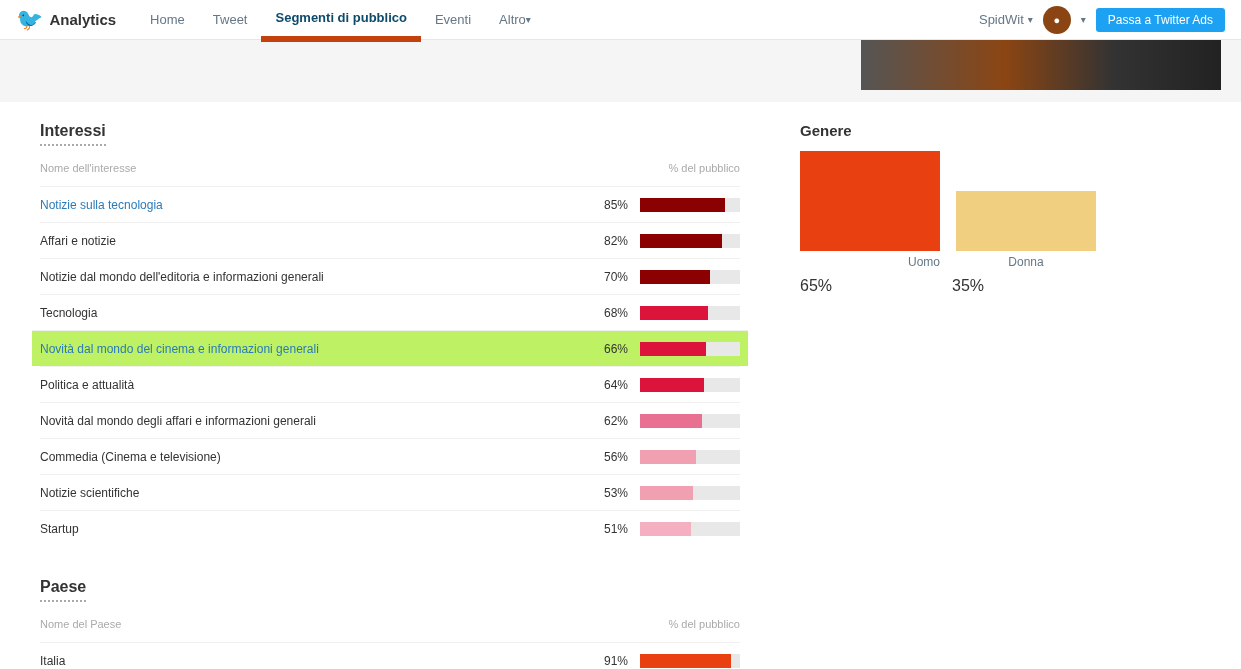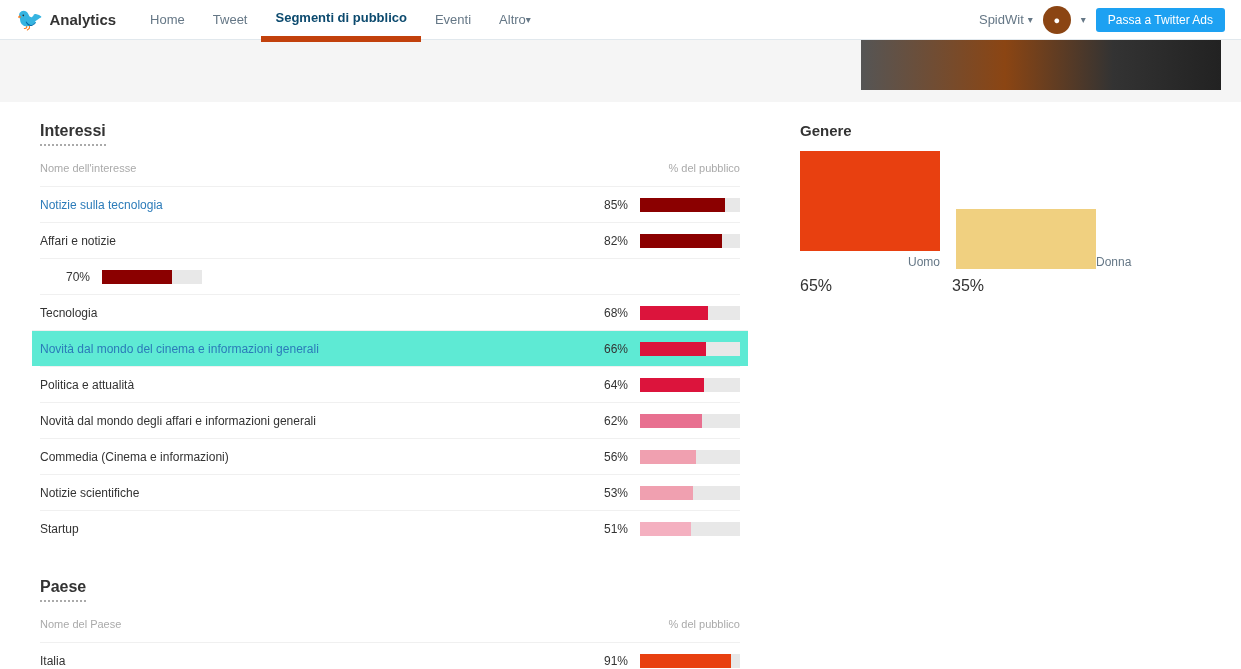--- a/index.html
+++ b/index.html
@@ -49,21 +49,21 @@
       display: flex; justify-content: space-between;
       color: #aaa; font-size: 11px; margin-bottom: 8px;
       padding-bottom: 4px;
       gap: 8px;
     }
     .interest-row {
       display: flex; align-items: center;
       padding: 3px 0; border-top: 1px solid #f0f0f0;
       min-height: 36px;
     }
-    .interest-row.highlighted { background: #5eead4; margin: 0 -8px; padding: 8px; }
+    .interest-row.highlighted { background: #bef264; margin: 0 -8px; padding: 8px; }
     .interest-name { flex: 1; font-size: 12px; color: #2b7bb9; cursor: pointer; }
     .interest-name.dark { color: #333; }
     .interest-pct { width: 50px; text-align: right; font-size: 12px; color: #333; margin-right: 12px; }
     .bar-container { width: 100px; height: 14px; background: #e8e8e8; border-radius: 0; position: relative; }
     .bar-fill { height: 100%; border-radius: 0; }
 
     
     .section-country { margin-top: 32px; }
 
     
@@ -131,20 +131,21 @@
             </div>
           </div>
           <div class="interest-row">
             <span class="interest-name dark">Affari e notizie</span>
             <span class="interest-pct">82%</span>
             <div class="bar-container">
               <div class="bar-fill" style="width: 82%; background: rgb(139, 0, 0);"></div>
             </div>
           </div>
           <div class="interest-row">
+            <span class="interest-name dark">Notizie dal mondo dell'editoria e informazioni generali</span>
             <span class="interest-pct">70%</span>
             <div class="bar-container">
               <div class="bar-fill" style="width: 70%; background: rgb(139, 0, 0);"></div>
             </div>
           </div>
           <div class="interest-row">
             <span class="interest-name dark">Tecnologia</span>
             <span class="interest-pct">68%</span>
             <div class="bar-container">
               <div class="bar-fill" style="width: 68%; background: rgb(220, 20, 60);"></div>
@@ -165,21 +166,21 @@
             </div>
           </div>
           <div class="interest-row">
             <span class="interest-name dark">Novità dal mondo degli affari e informazioni generali</span>
             <span class="interest-pct">62%</span>
             <div class="bar-container">
               <div class="bar-fill" style="width: 62%; background: rgb(232, 112, 144);"></div>
             </div>
           </div>
           <div class="interest-row">
-            <span class="interest-name dark">Commedia (Cinema e informazioni)</span>
+            <span class="interest-name dark">Commedia (Cinema e televisione)</span>
             <span class="interest-pct">56%</span>
             <div class="bar-container">
               <div class="bar-fill" style="width: 56%; background: rgb(240, 160, 176);"></div>
             </div>
           </div>
           <div class="interest-row">
             <span class="interest-name dark">Notizie scientifiche</span>
             <span class="interest-pct">53%</span>
             <div class="bar-container">
               <div class="bar-fill" style="width: 53%; background: rgb(240, 160, 176);"></div>
@@ -215,21 +216,21 @@
   </div>
 
   <div class="right-panel">
     <div class="gender-title">Genere</div>
 
     <div class="gender-bars" id="gender-bars-container">
         <div style="display: flex; flex-direction: column; align-items: flex-end;">
           <div style="width: 140px; height: 100px; background: rgb(232, 64, 16);"></div>
           <div class="gender-label">Uomo</div>
         </div>
-        <div style="display: flex; align-items: flex-end; align-self: flex-end;">
+        <div style="display: flex; flex-direction: column; align-items: center; align-self: flex-end;">
           <div style="width: 140px; height: 60px; background: rgb(240, 208, 128);"></div>
           <div class="gender-label">Donna</div>
         </div>
       </div>
 
     <div class="gender-pcts">
       <span class="gender-pct">65%</span>
       <span class="gender-pct">35%</span>
     </div>
   </div>

